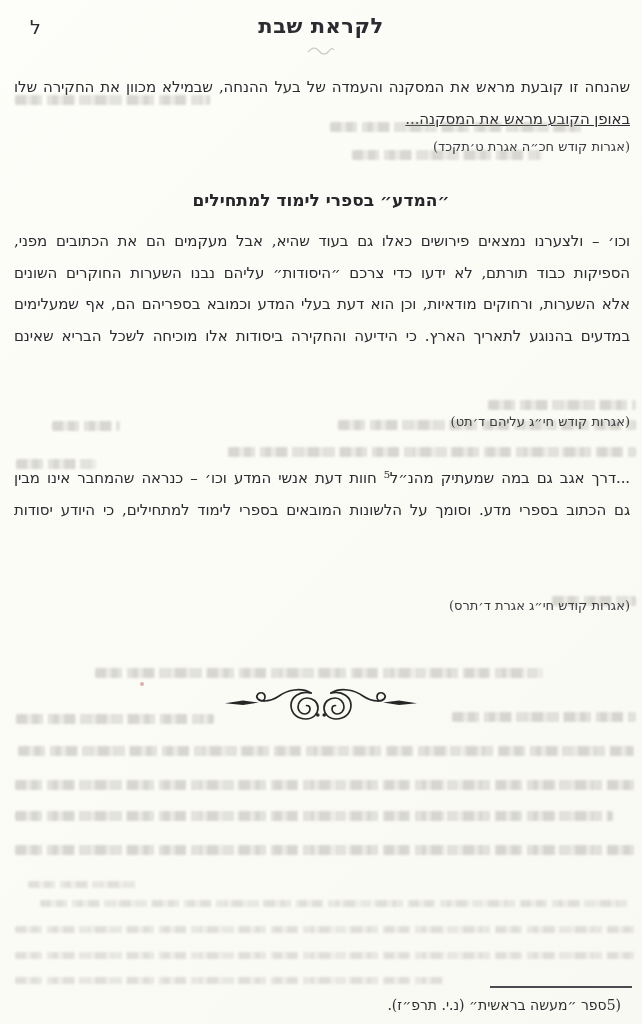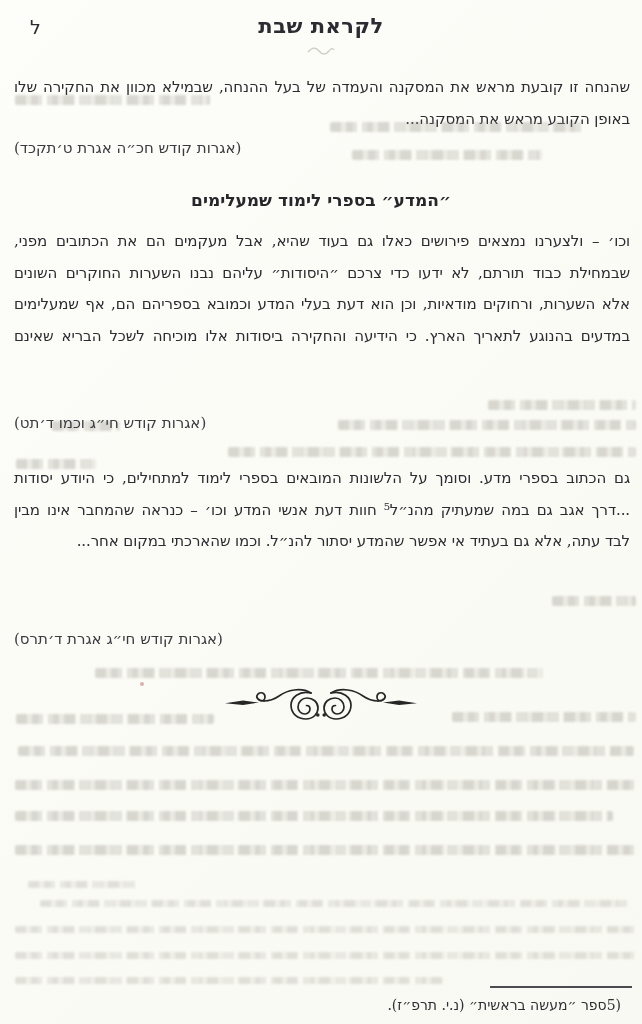--- a/index.html
+++ b/index.html
@@ -21,25 +21,25 @@
   
   .tblock{position:absolute;left:14px;width:616px;direction:rtl;}
   .pline{
     white-space:nowrap;
     line-height:31.5px;
     font-size:15px;
     letter-spacing:-.1px;
     text-align:justify;
     text-align-last:justify;
   }
-  .pline.end{text-align-last:auto;}
+  .pline.end{text-align-last:auto;text-decoration:underline;}
   .citation{
     position:absolute;left:14px;width:616px;
-    direction:rtl;text-align:left;
-    font-size:15px;color:#3a3a40;
+    direction:rtl;text-align:right;
+    font-size:13px;color:#3a3a40;
   }
   .heading{
     position:absolute;left:0;right:0;text-align:center;
     direction:rtl;font-size:17px;font-weight:700;color:#26262b;
   }
   
   .ornament{position:absolute;top:688px;left:50%;transform:translateX(-50%);}
   
   .ghost{
     position:absolute;height:10px;border-radius:2px;
@@ -75,46 +75,45 @@
     <div class="pline">שהנחה זו קובעת מראש את המסקנה והעמדה של בעל ההנחה, שבמילא מכוון את החקירה שלו</div>
     <div class="pline end">באופן הקובע מראש את המסקנה...</div>
   </div>
 
   <div class="ghost" style="top:95px;left:15px;width:195px"></div>
   <div class="ghost" style="top:122px;left:330px;width:255px"></div>
   <div class="ghost" style="top:150px;left:352px;width:190px"></div>
 
   <div class="citation" style="top:139px">(אגרות קודש חכ״ה אגרת ט׳תקכד)</div>
 
-  <div class="heading" style="top:190px">״המדע״ בספרי לימוד שמעלימים</div>
+  <div class="heading" style="top:190px">״המדע״ בספרי לימוד למתחילים</div>
 
   <div class="tblock" style="top:226px">
     <div class="pline">וכו׳ – ולצערנו נמצאים פירושים כאלו גם בעוד שהיא, אבל מעקמים הם את הכתובים מפני,</div>
-    <div class="pline">שבמחילת כבוד תורתם, לא ידעו כדי צרכם ״היסודות״ עליהם נבנו השערות החוקרים השונים</div>
+    <div class="pline">הספיקות כבוד תורתם, לא ידעו כדי צרכם ״היסודות״ עליהם נבנו השערות החוקרים השונים</div>
     <div class="pline">אלא השערות, ורחוקים מודאיות, וכן הוא דעת בעלי המדע וכמובא בספריהם הם, אף שמעלימים</div>
     <div class="pline">במדעים בהנוגע לתאריך הארץ. כי הידיעה והחקירה ביסודות אלו מוכיחה לשכל הבריא שאינם</div>
   </div>
 
   <div class="ghost" style="top:400px;left:488px;width:148px"></div>
   <div class="ghost" style="top:420px;left:338px;width:298px"></div>
   <div class="ghost" style="top:421px;left:52px;width:68px"></div>
   <div class="ghost" style="top:447px;left:228px;width:408px"></div>
   <div class="ghost" style="top:459px;left:16px;width:80px"></div>
 
-  <div class="citation" style="top:414px">(אגרות קודש חי״ג וכמו ד׳תט)</div>
+  <div class="citation" style="top:414px">(אגרות קודש חי״ג עליהם ד׳תט)</div>
 
   <div class="tblock" style="top:463px">
+    <div class="pline">...דרך אגב גם במה שמעתיק מהנ״ל⁵ חוות דעת אנשי המדע וכו׳ – כנראה שהמחבר אינו מבין</div>
     <div class="pline">גם הכתוב בספרי מדע. וסומך על הלשונות המובאים בספרי לימוד למתחילים, כי היודע יסודות</div>
-    <div class="pline">...דרך אגב גם במה שמעתיק מהנ״ל⁵ חוות דעת אנשי המדע וכו׳ – כנראה שהמחבר אינו מבין</div>
-    <div class="pline end">לבד עתה, אלא גם בעתיד אי אפשר שהמדע יסתור להנ״ל. וכמו שהארכתי במקום אחר...</div>
   </div>
 
   <div class="ghost" style="top:596px;left:552px;width:84px"></div>
 
-  <div class="citation" style="top:630px">(אגרות קודש חי״ג אגרת ד׳תרס)</div>
+  <div class="citation" style="top:598px">(אגרות קודש חי״ג אגרת ד׳תרס)</div>
 
   <div class="ghost" style="top:668px;left:95px;width:448px"></div>
   <div class="speck" style="top:682px;left:140px"></div>
 
   <svg class="ornament" width="196" height="34" viewBox="0 0 196 34">
     <defs>
       <g id="halfFl" stroke="#262626" fill="none" stroke-width="1.7" stroke-linecap="round">
         <path d="M10,5 C22,2 30,10 30,17 C30,26 23,31 15,31 C8,31 3,26 3,20 C3,14 8,10 14,10 C19,10 23,14 23,19 C23,23 20,26 16,26 C13,26 11,23.5 11,21 C11,19 12.5,17.5 14.5,17.5"></path>
         <path d="M10,5 C20,-1 34,2 42,8 C47,11.5 52,13 57,13"></path>
         <path d="M57,13 C63,13 66,9 63,6 C60,3.5 56,5 56,9 C56,11.5 58,13 60,13"></path>

